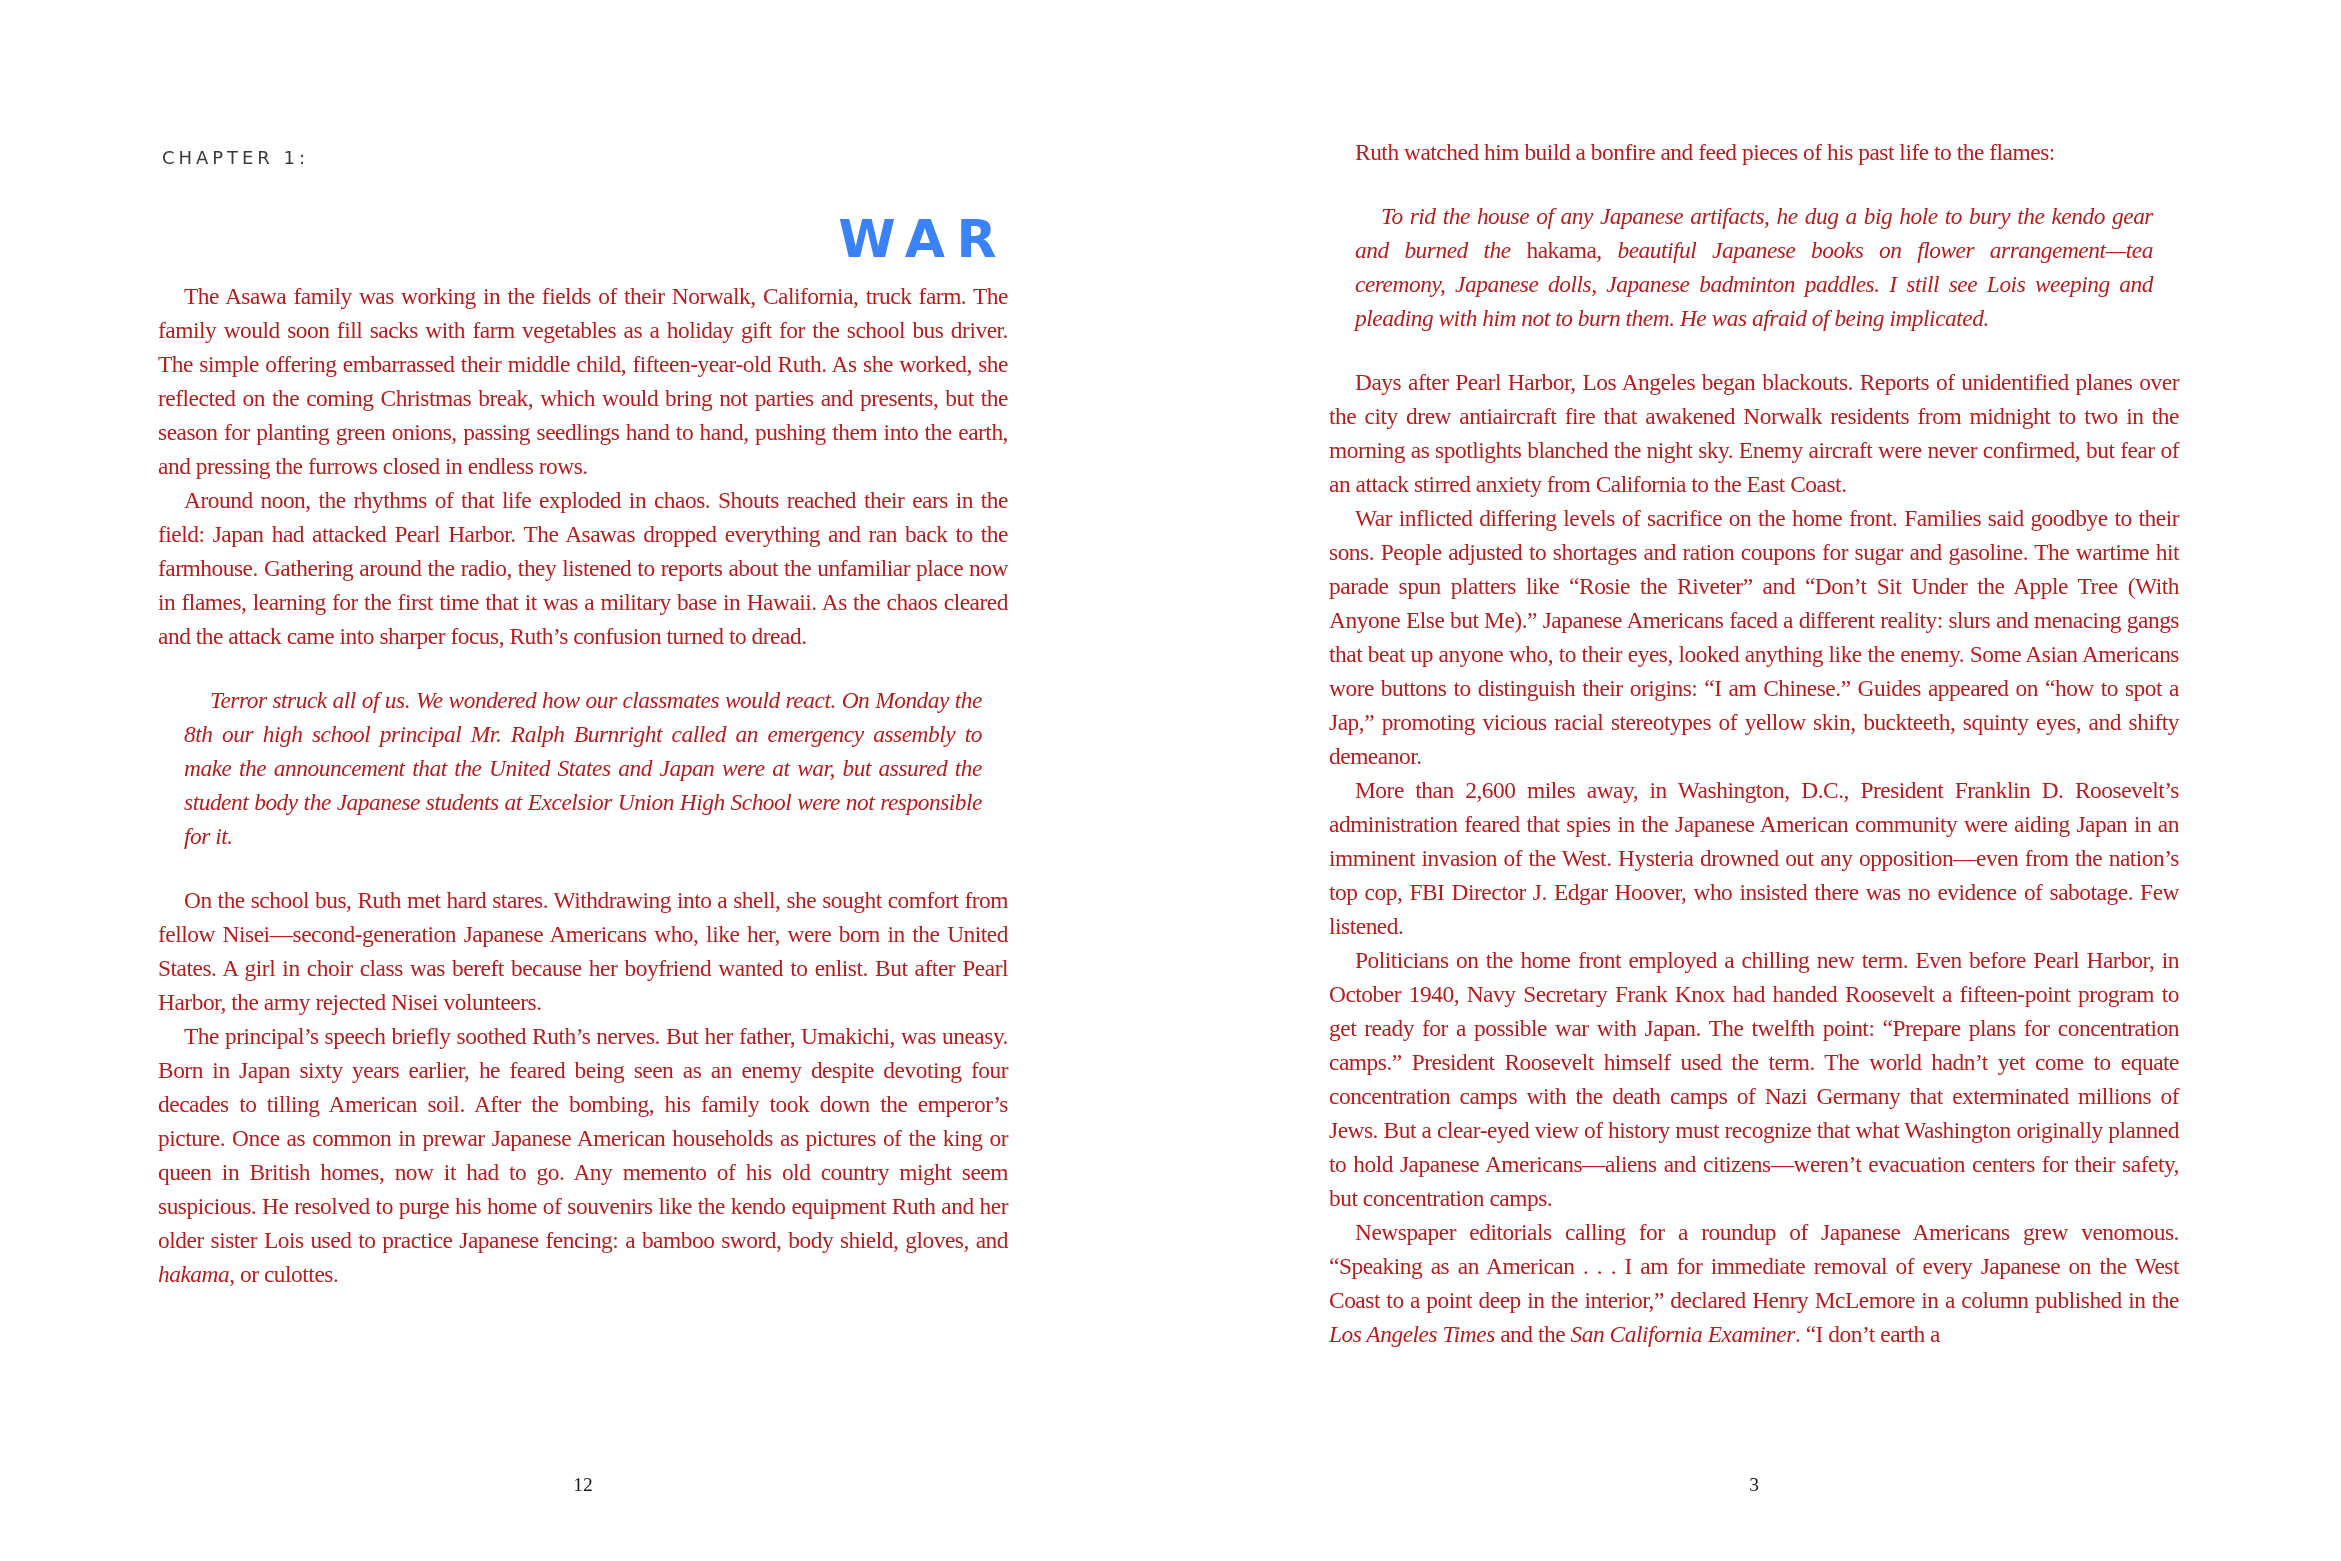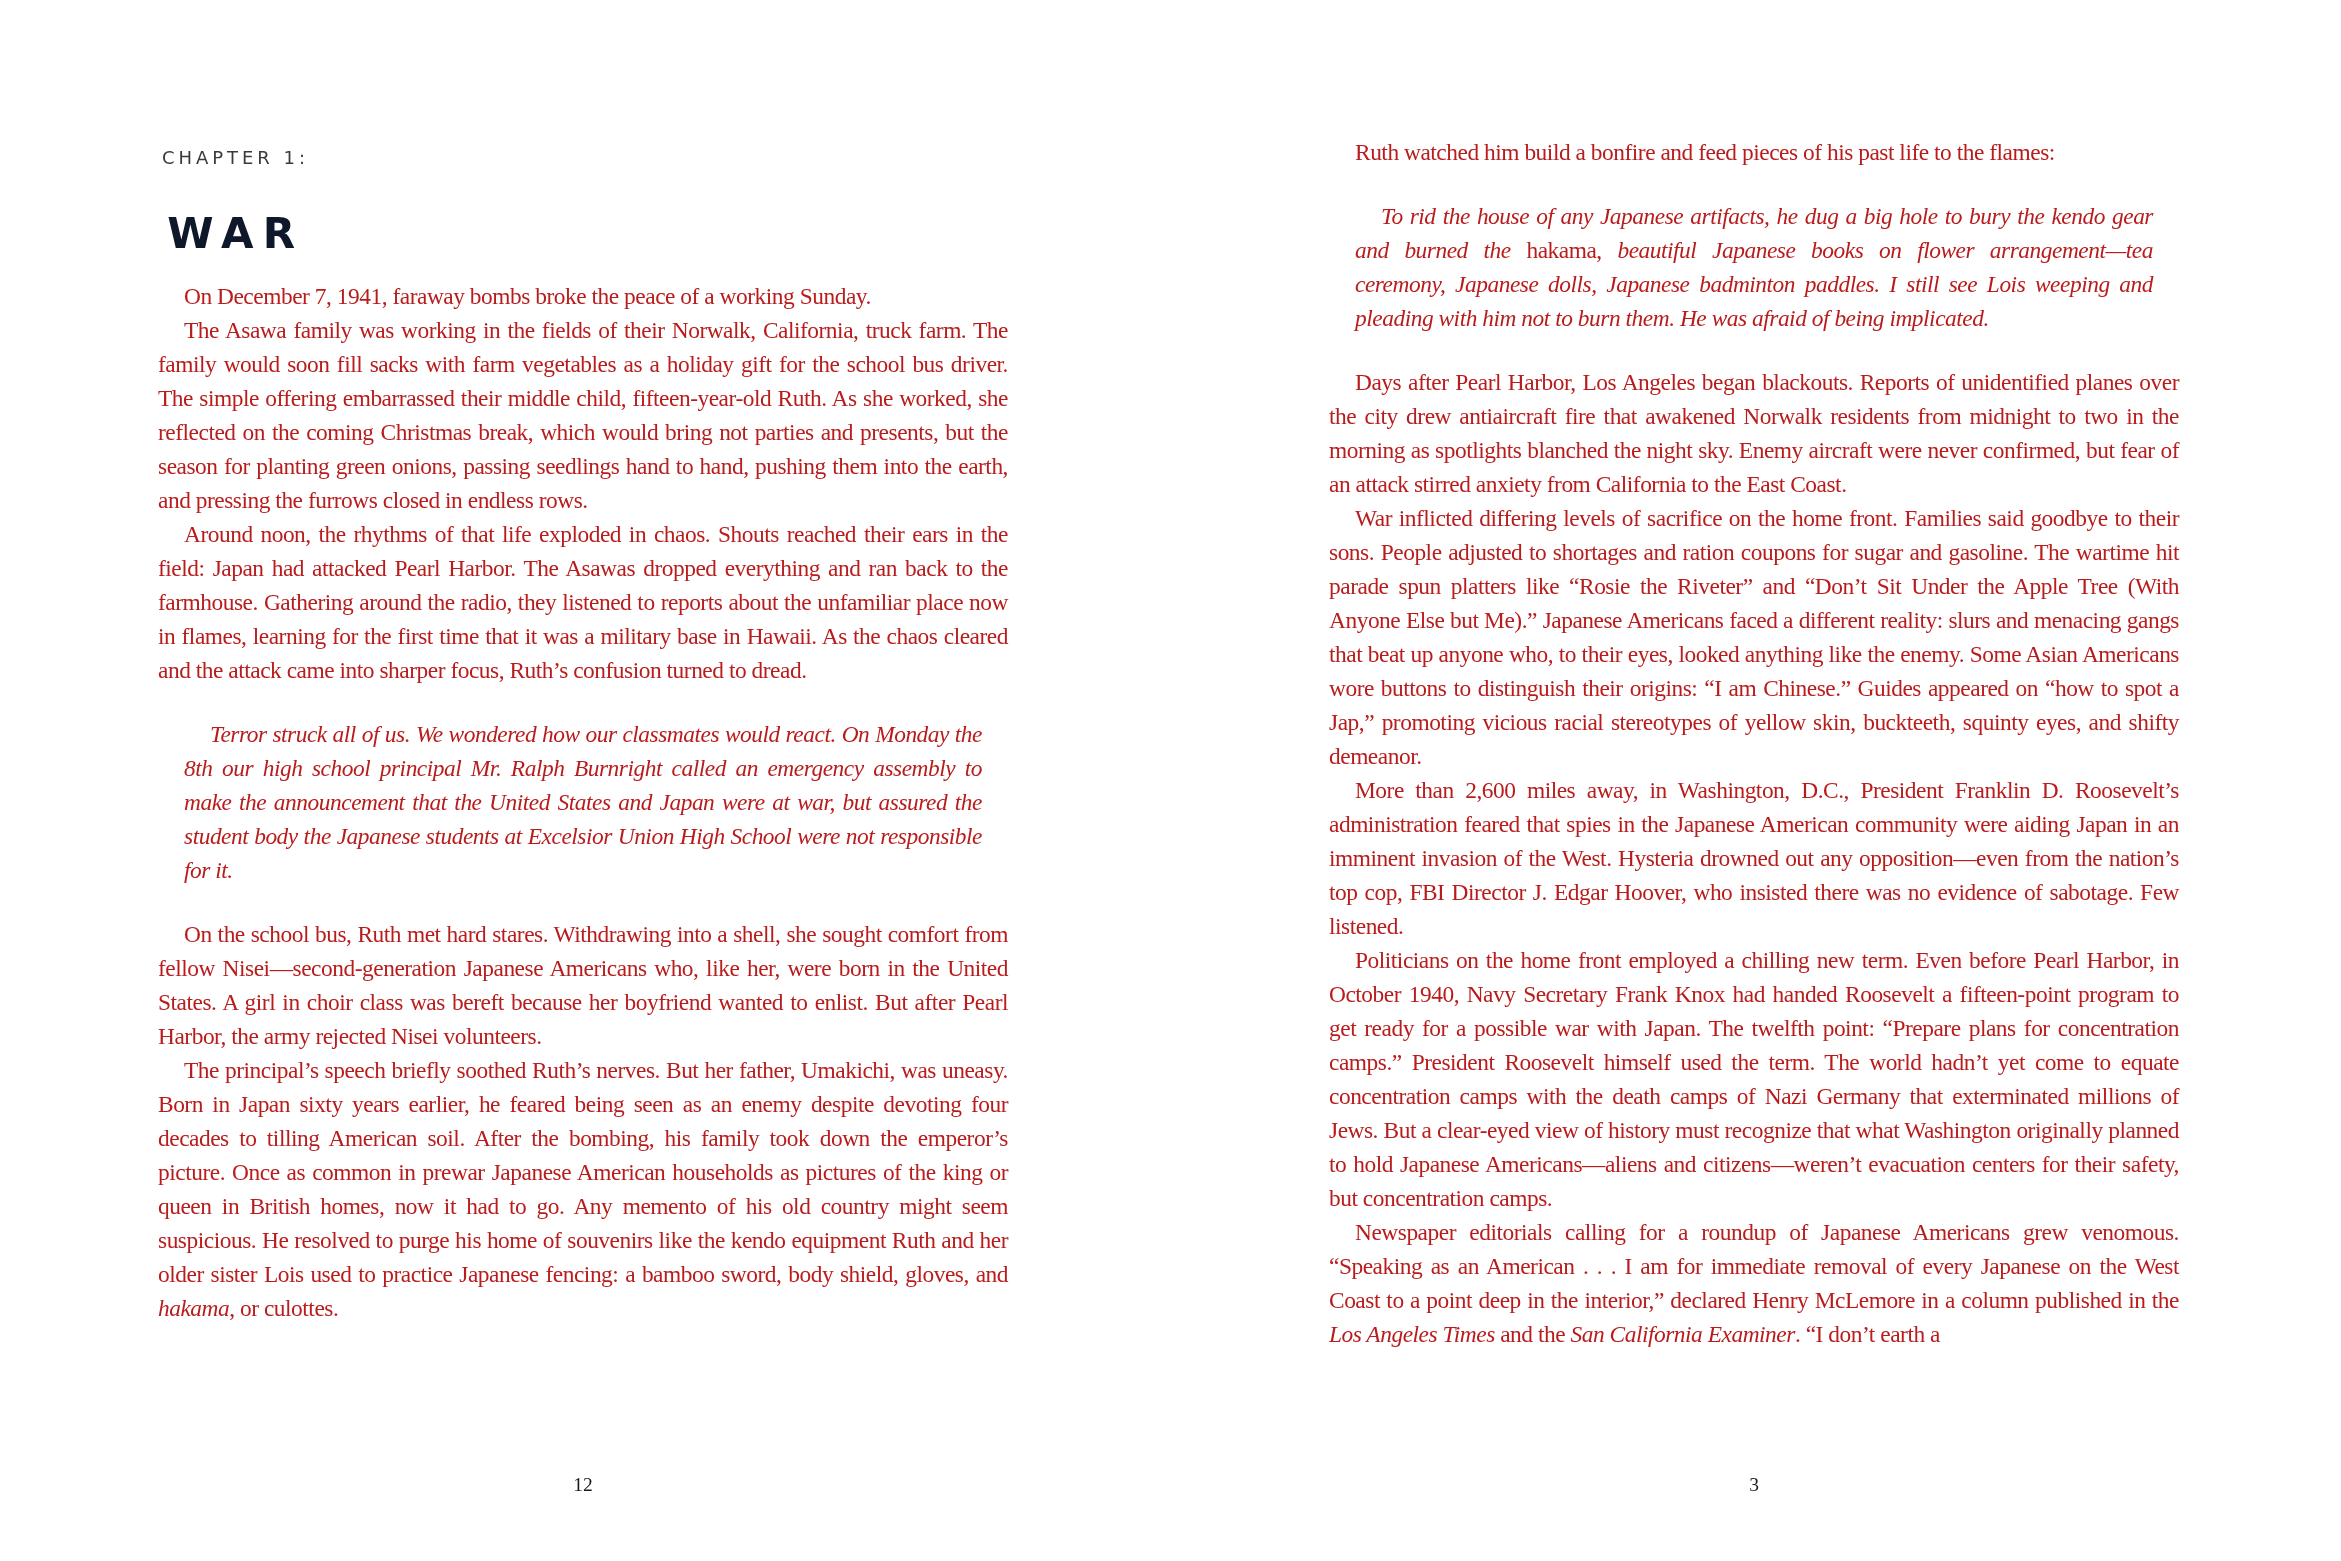--- a/index.html
+++ b/index.html
@@ -33,27 +33,27 @@
     font-weight: 400;
     letter-spacing: 0.22em;
     text-indent: 0.22em;
     color: #3a3a3a;
   }
   .chapter-title {
     position: absolute;
     top: 209px;
     left: 0; right: 0;
     margin: 0;
-    text-align: left;
+    text-align: right;
     font-family: "DejaVu Sans", "Liberation Sans", sans-serif;
-    font-size: 42px;
+    font-size: 52px;
     font-weight: bold;
     letter-spacing: 0.22em;
     text-indent: 0.22em;
-    color: #0f172a;
+    color: #3b82f6;
   }
 
   .body-text {
     position: absolute;
     left: 0; right: 0;
     font-size: 23.4px;
     line-height: 34px;
     letter-spacing: -0.02em;
     text-align: justify;
     color: #b91c1c;
@@ -84,21 +84,20 @@
   }
 </style>
 </head>
 <body>
 
 <main class="page page-left">
   <div class="chapter-label">CHAPTER 1:</div>
   <h1 class="chapter-title">WAR</h1>
 
   <section class="body-text">
-    <p>On December 7, 1941, faraway bombs broke the peace of a working Sunday.</p>
     <p>The Asawa family was working in the fields of their Norwalk, California, truck farm. The family would soon fill sacks with farm vegetables as a holiday gift for the school bus driver. The simple offering embarrassed their middle child, fifteen-year-old Ruth. As she worked, she reflected on the coming Christmas break, which would bring not parties and presents, but the season for planting green onions, passing seedlings hand to hand, pushing them into the earth, and pressing the furrows closed in endless rows.</p>
     <p>Around noon, the rhythms of that life exploded in chaos. Shouts reached their ears in the field: Japan had attacked Pearl Harbor. The Asawas dropped everything and ran back to the farmhouse. Gathering around the radio, they listened to reports about the unfamiliar place now in flames, learning for the first time that it was a military base in Hawaii. As the chaos cleared and the attack came into sharper focus, Ruth’s confusion turned to dread.</p>
 
     <blockquote>
       <p>Terror struck all of us. We wondered how our classmates would react. On Monday the 8th our high school principal Mr. Ralph Burnright called an emergency assembly to make the announcement that the United States and Japan were at war, but assured the student body the Japanese students at Excelsior Union High School were not responsible for it.</p>
     </blockquote>
 
     <p>On the school bus, Ruth met hard stares. Withdrawing into a shell, she sought comfort from fellow Nisei—second-generation Japanese Americans who, like her, were born in the United States. A girl in choir class was bereft because her boyfriend wanted to enlist. But after Pearl Harbor, the army rejected Nisei volunteers.</p>
     <p><span>The principal’s speech briefly soothed Ruth’s nerves. But her father, Umakichi, was uneasy. Born in Japan sixty years earlier, he feared being seen as an enemy despite devoting four decades to tilling American soil. After the bombing, his family took down the emperor’s picture. Once as common in prewar Japanese American households as pictures of the king or queen in British homes, now it had to go. Any memento of his old country might seem suspicious. He resolved to purge his home of souvenirs like the kendo equipment Ruth and her older sister Lois used to practice Japanese fencing: a bamboo sword, body shield, gloves, and </span><em>hakama</em><span>, or culottes.</span></p>
   </section>

